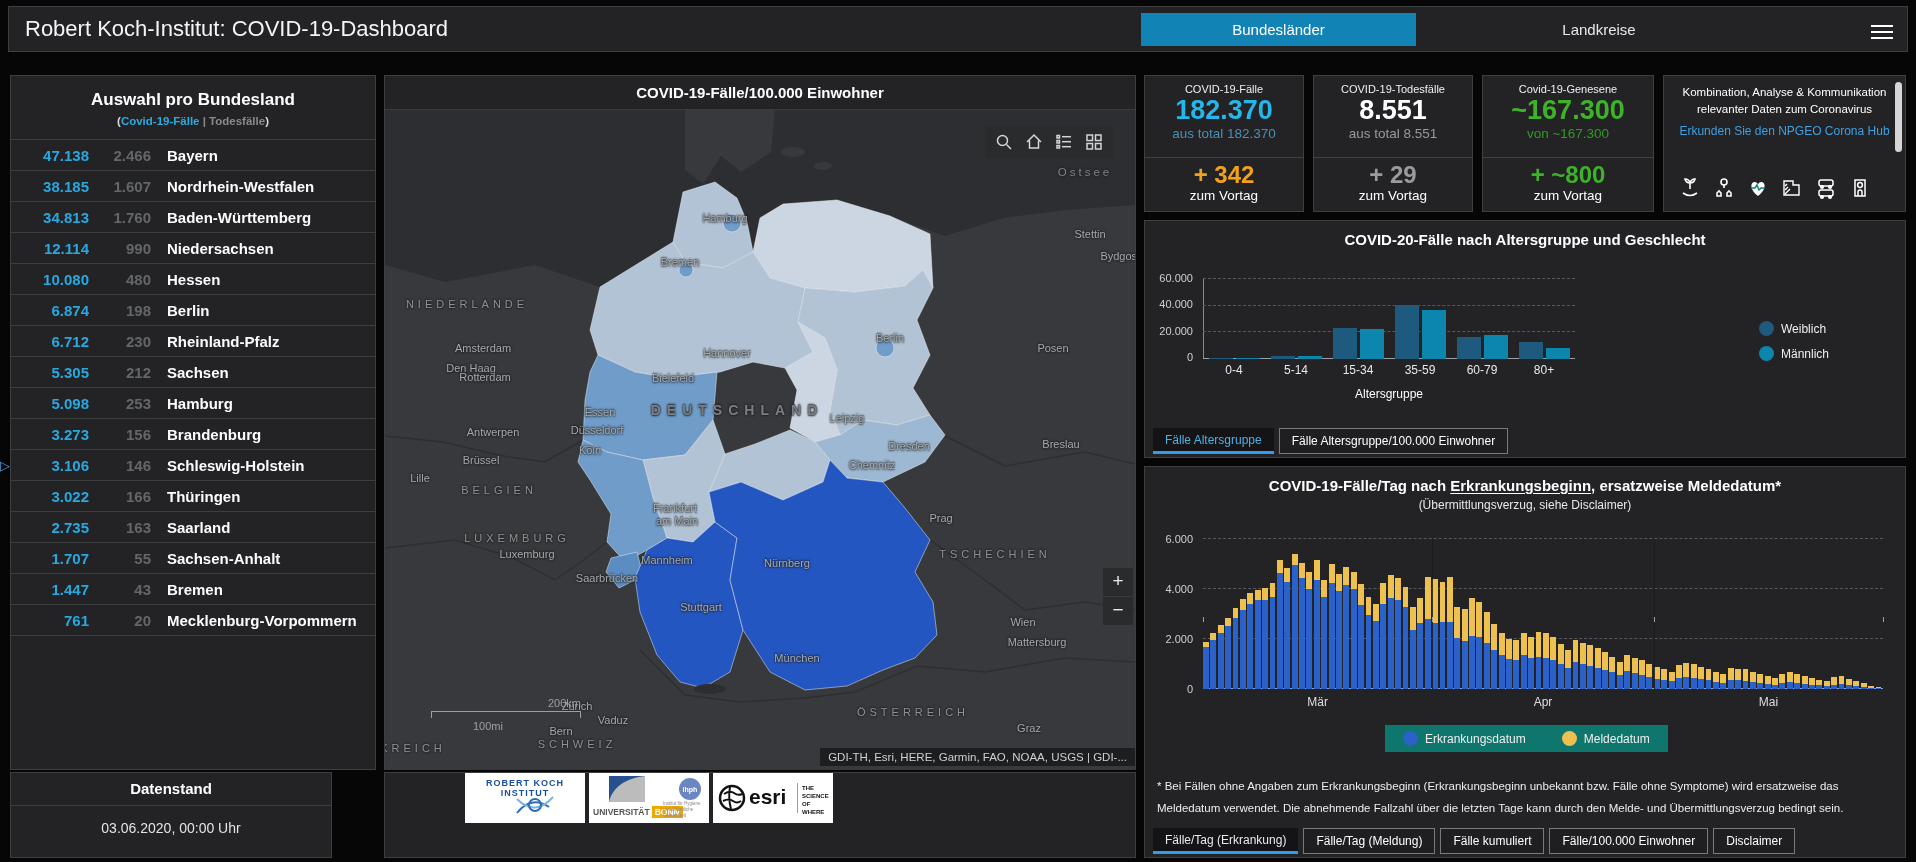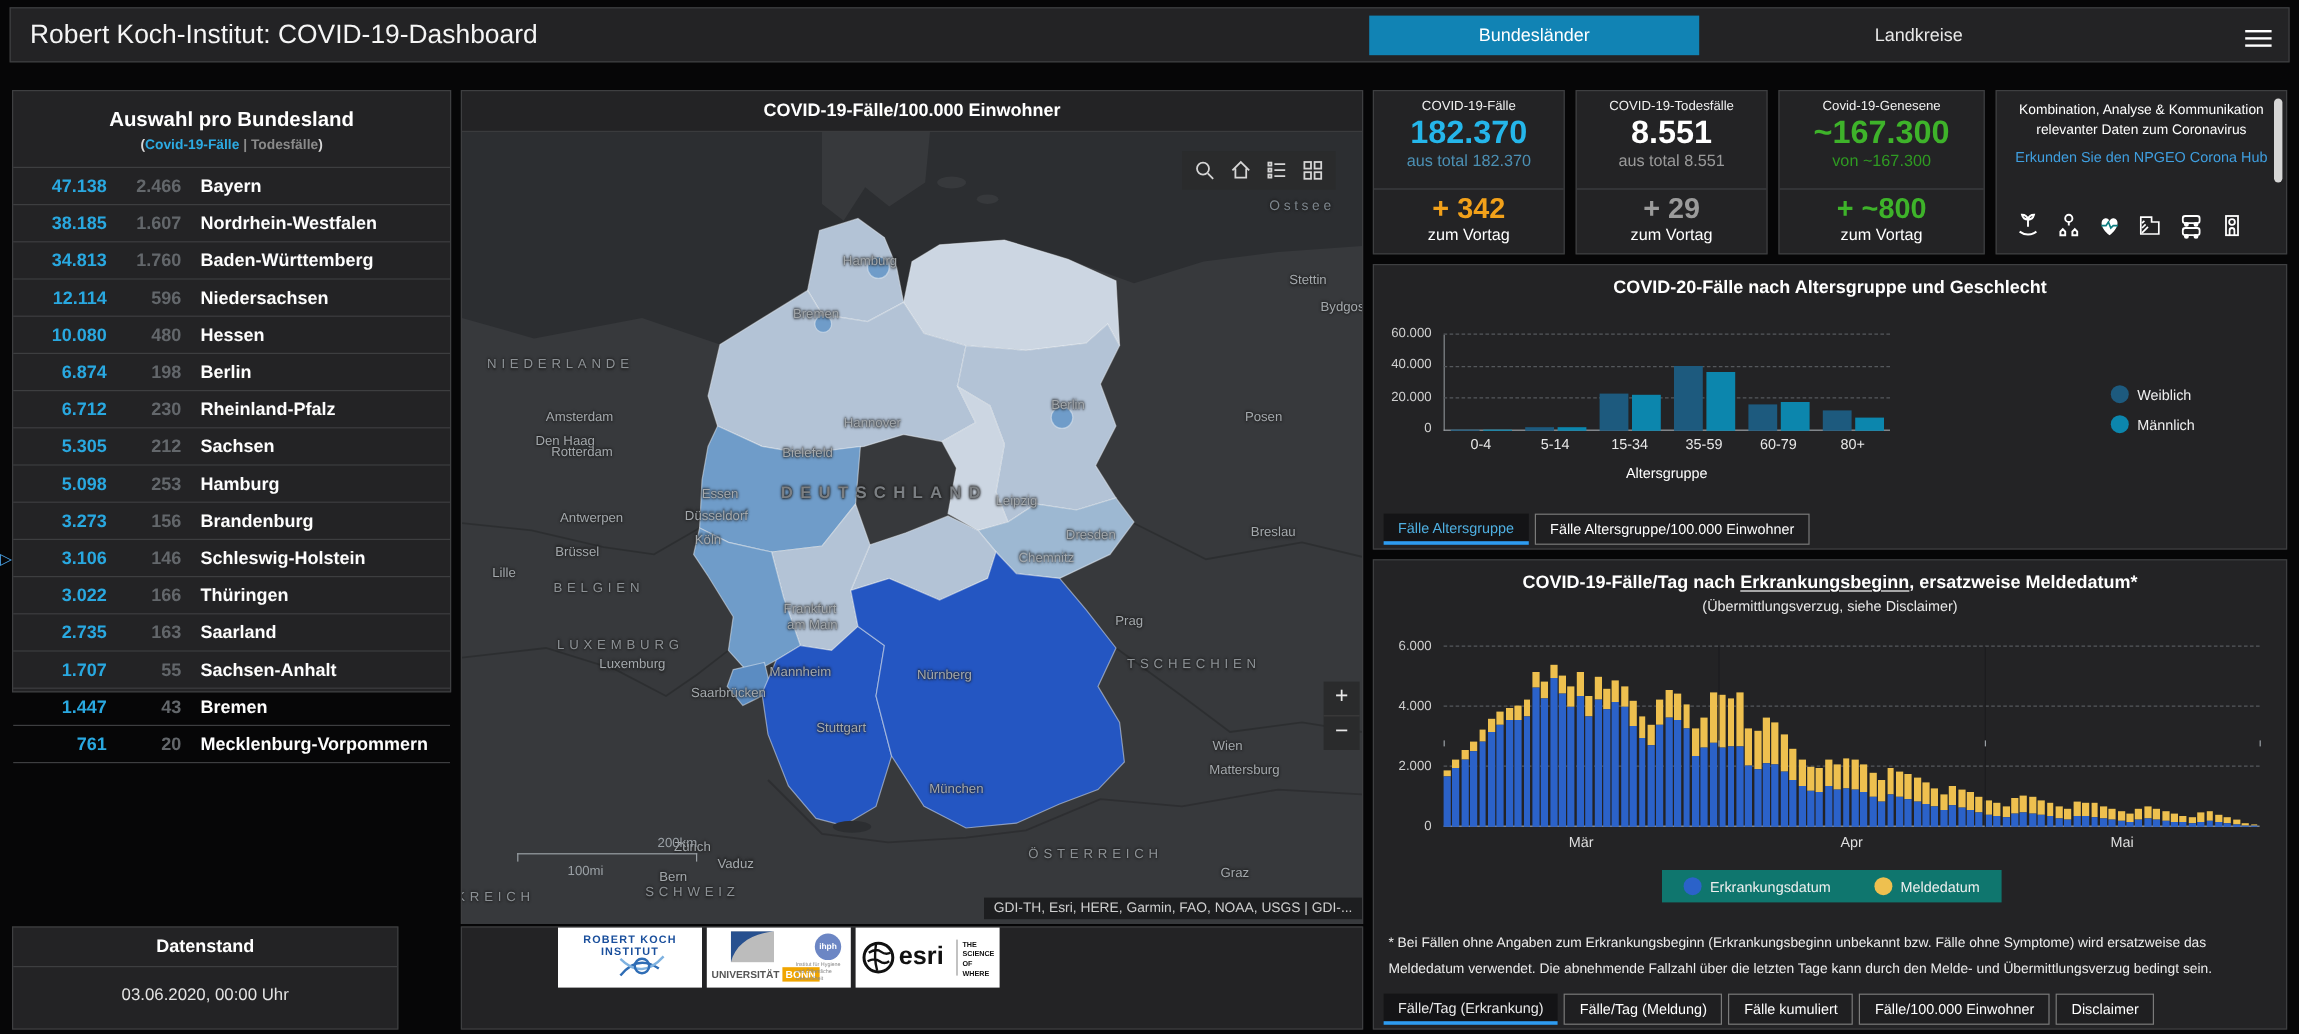--- a/index.html
+++ b/index.html
@@ -122,42 +122,42 @@
   <div class="app-title">Robert Koch-Institut: COVID-19-Dashboard</div>
   <div class="hdr-tab-active">Bundesländer</div>
   <div class="hdr-tab">Landkreise</div>
   <div class="burger">
       <span></span>
       <span></span>
       <span></span>
     </div>
 </div>
 
-<div class="panel" style="left:10px;top:75px;width:366px;height:502px;">
+<div class="panel" style="left:10px;top:75px;width:366px;height:695px;">
   <div class="list-title">Auswahl pro Bundesland</div>
   <div class="list-sub"><span class="w">(</span><span class="b">Covid-19-Fälle</span><span class="g"> | </span><span class="g">Todesfälle</span><span class="w">)</span></div>
   <div id="state-rows">
       <div class="srow">
         <span class="sc">47.138</span>
         <span class="sd">2.466</span>
         <span class="sn">Bayern</span>
       </div>
       <div class="srow">
         <span class="sc">38.185</span>
         <span class="sd">1.607</span>
         <span class="sn">Nordrhein-Westfalen</span>
       </div>
       <div class="srow">
         <span class="sc">34.813</span>
         <span class="sd">1.760</span>
         <span class="sn">Baden-Württemberg</span>
       </div>
       <div class="srow">
         <span class="sc">12.114</span>
-        <span class="sd">596</span>
+        <span class="sd">990</span>
         <span class="sn">Niedersachsen</span>
       </div>
       <div class="srow">
         <span class="sc">10.080</span>
         <span class="sd">480</span>
         <span class="sn">Hessen</span>
       </div>
       <div class="srow">
         <span class="sc">6.874</span>
         <span class="sd">198</span>

